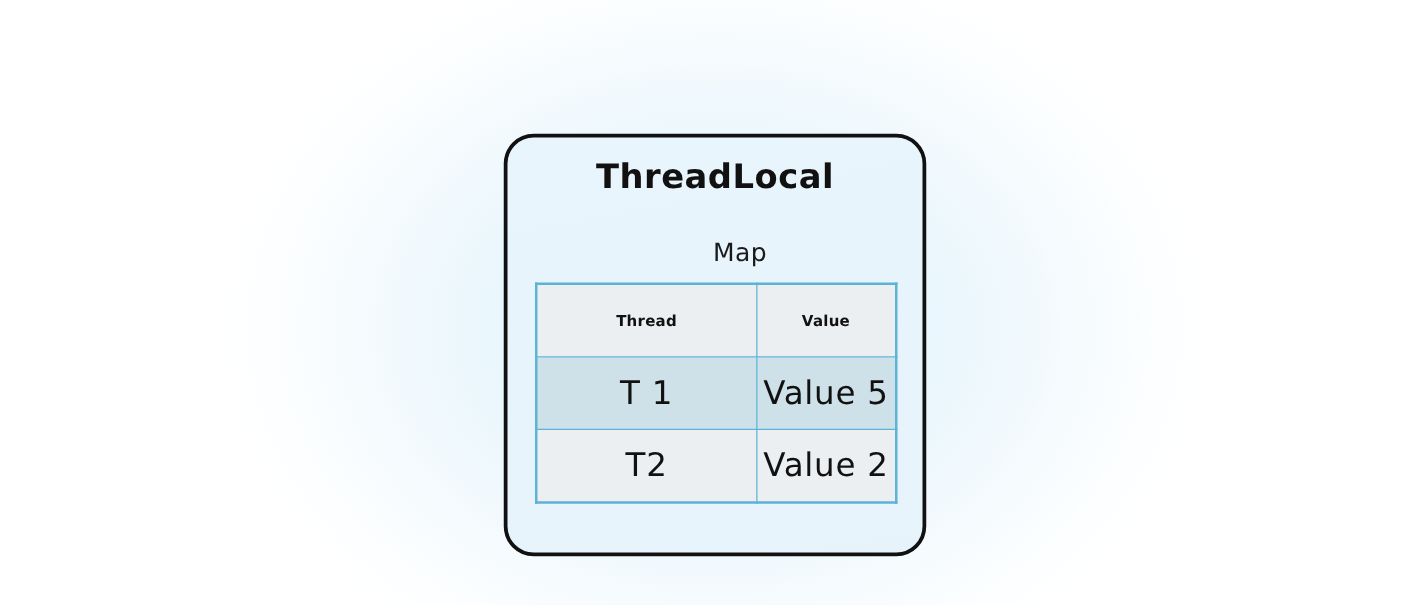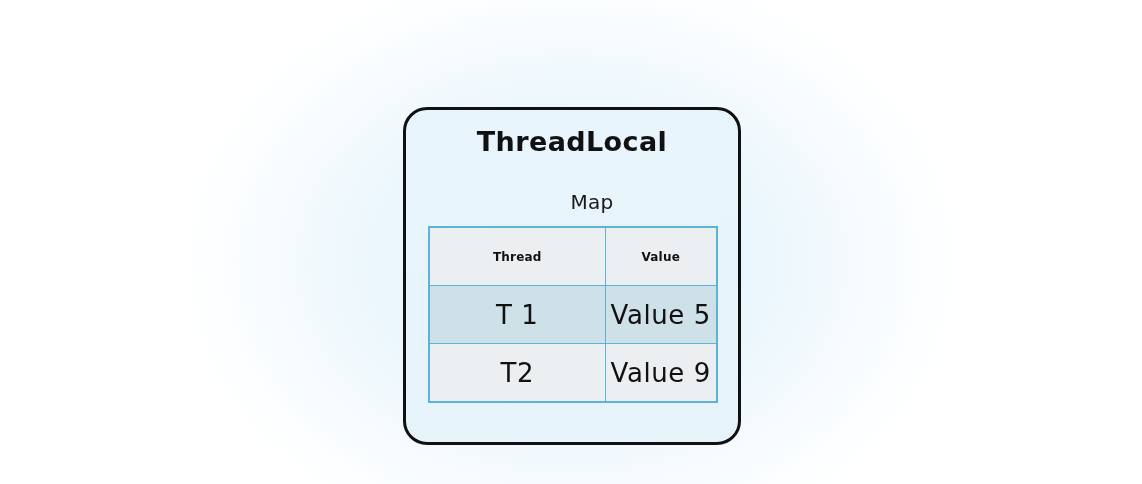--- a/index.html
+++ b/index.html
@@ -151,19 +151,19 @@
           <th class="hdr-cell">Value</th>
         </tr>
       </thead>
       <tbody>
         <tr class="row-highlight">
           <td class="body-cell">T 1</td>
           <td class="body-cell">Value 5</td>
         </tr>
         <tr class="row-plain">
           <td class="body-cell">T2</td>
-          <td class="body-cell">Value 9</td>
+          <td class="body-cell">Value 2</td>
         </tr>
       </tbody>
     </table>
 
   </div>
 </div>
 
 </body></html>

